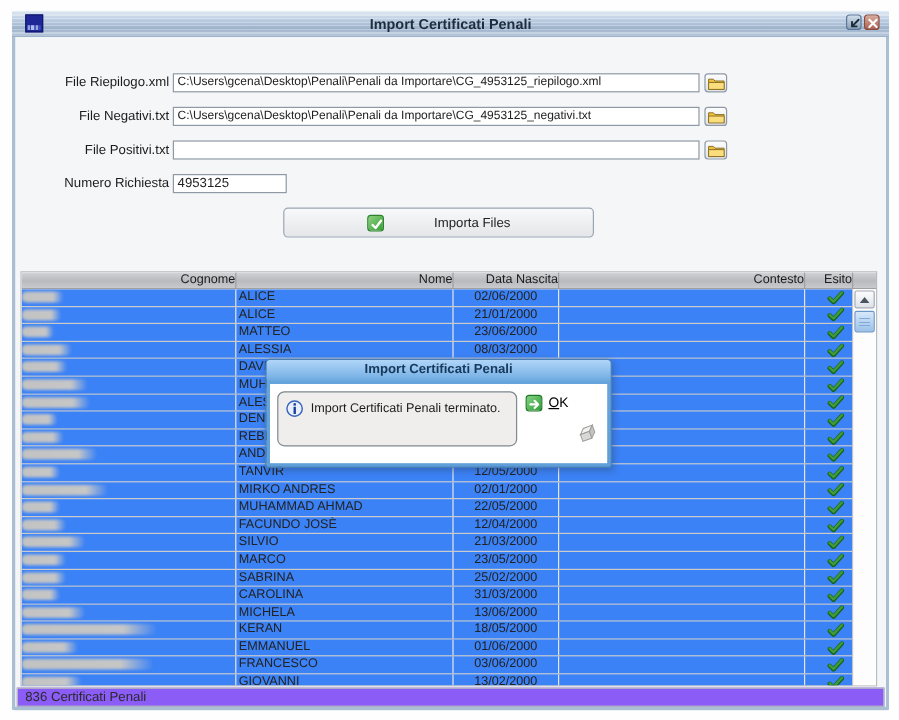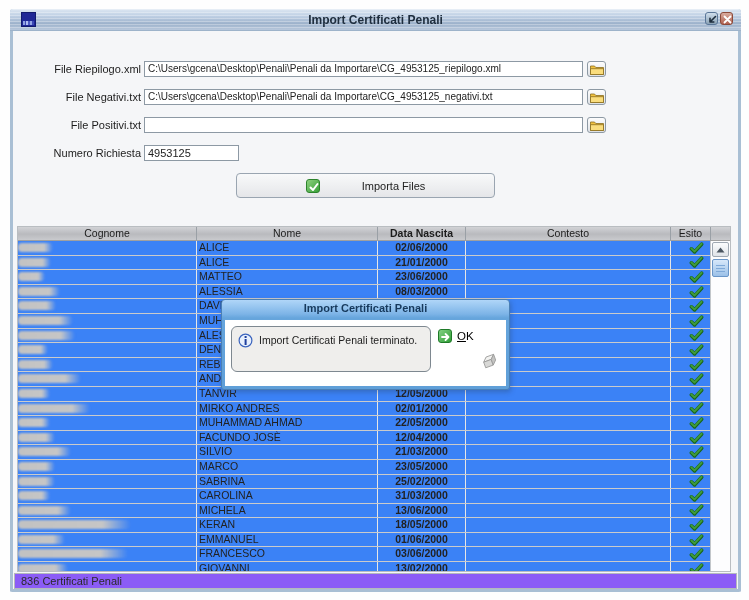--- a/index.html
+++ b/index.html
@@ -40,25 +40,25 @@
   .import-btn { position:absolute; left:223px; top:142px; width:259px; height:25px; border:1px solid #9aa5b1; border-radius:4px;
                 background:linear-gradient(180deg,#f8f9fa,#e5e6e9); display:flex; align-items:center; justify-content:center;gap:36px; }
   .import-btn .chk { width:14px; height:14px; border-radius:3px; border:1px solid #2c832c;
                 background:linear-gradient(135deg,#8ed07f,#37a037); position:relative; margin-right:6px; }
   .import-btn .chk svg { position:absolute; left:1px; top:1px; }
 
   
   .table { position:absolute; left:4px; top:195px; width:714px; height:346px; border:1px solid #b9bdc1; background:#fdfdfd; overflow:hidden; font-size:10.5px; }
   .thead { position:absolute; left:0; top:0; width:712px; height:14px; display:flex;
            background:linear-gradient(180deg,#d2d3d6 0%,#b9babe 55%,#c9cacd 100%); border-bottom:1px solid #a0a0a0; }
-  .th { height:14px; line-height:13px; text-align:center; color:#1c1c1c; border-right:1px solid #9aa0a6; }
+  .th { height:14px; line-height:13px; text-align:right; color:#1c1c1c; border-right:1px solid #9aa0a6; }
   .tbody { position:absolute; left:0; top:14px; width:693px; height:332px; overflow:hidden; }
   .trow { height:14.6px; display:flex; border-bottom:1px solid #cbcbcb; background:#3b82f6; }
   .td { height:100%; border-right:1px solid #e6e6e6; overflow:hidden; white-space:nowrap; }
-  .w-cog { width:179px; } .w-nome { width:181px; } .w-data { width:88px;font-weight:bold; } .w-ctx { width:205px; } .w-esito { width:40px; border-right:none; }
+  .w-cog { width:179px; } .w-nome { width:181px; } .w-data { width:88px; } .w-ctx { width:205px; } .w-esito { width:40px; border-right:none; }
   .th.w-esito { border-right:1px solid #9aa0a6; }
   .td.w-nome { padding-left:2px; line-height:13px; }
   .td.w-data { text-align:center; line-height:13px; }
   .td.w-esito { display:flex; align-items:center; justify-content:center; padding-left:11px; }
   .blurblob { display:block; height:9px; margin-top:2px; border-radius:4px;
               background:linear-gradient(90deg,#c2c2c2 0%,#c6c6c6 75%,rgba(198,198,198,0) 100%); filter:blur(1.3px); }
   .vscroll { position:absolute; right:0; top:14px; width:20px; height:331px; background:#fdfdfe; border-left:1px solid #c2c6ca; }
   .sbtn-up { position:absolute; left:1px; top:1px; width:17px; height:15px; border:1px solid #9fa8b2; border-radius:2px;
              background:linear-gradient(180deg,#fbfcfd,#dfe3e8); }
   .sbtn-up svg { position:absolute; left:3px; top:4px; }

